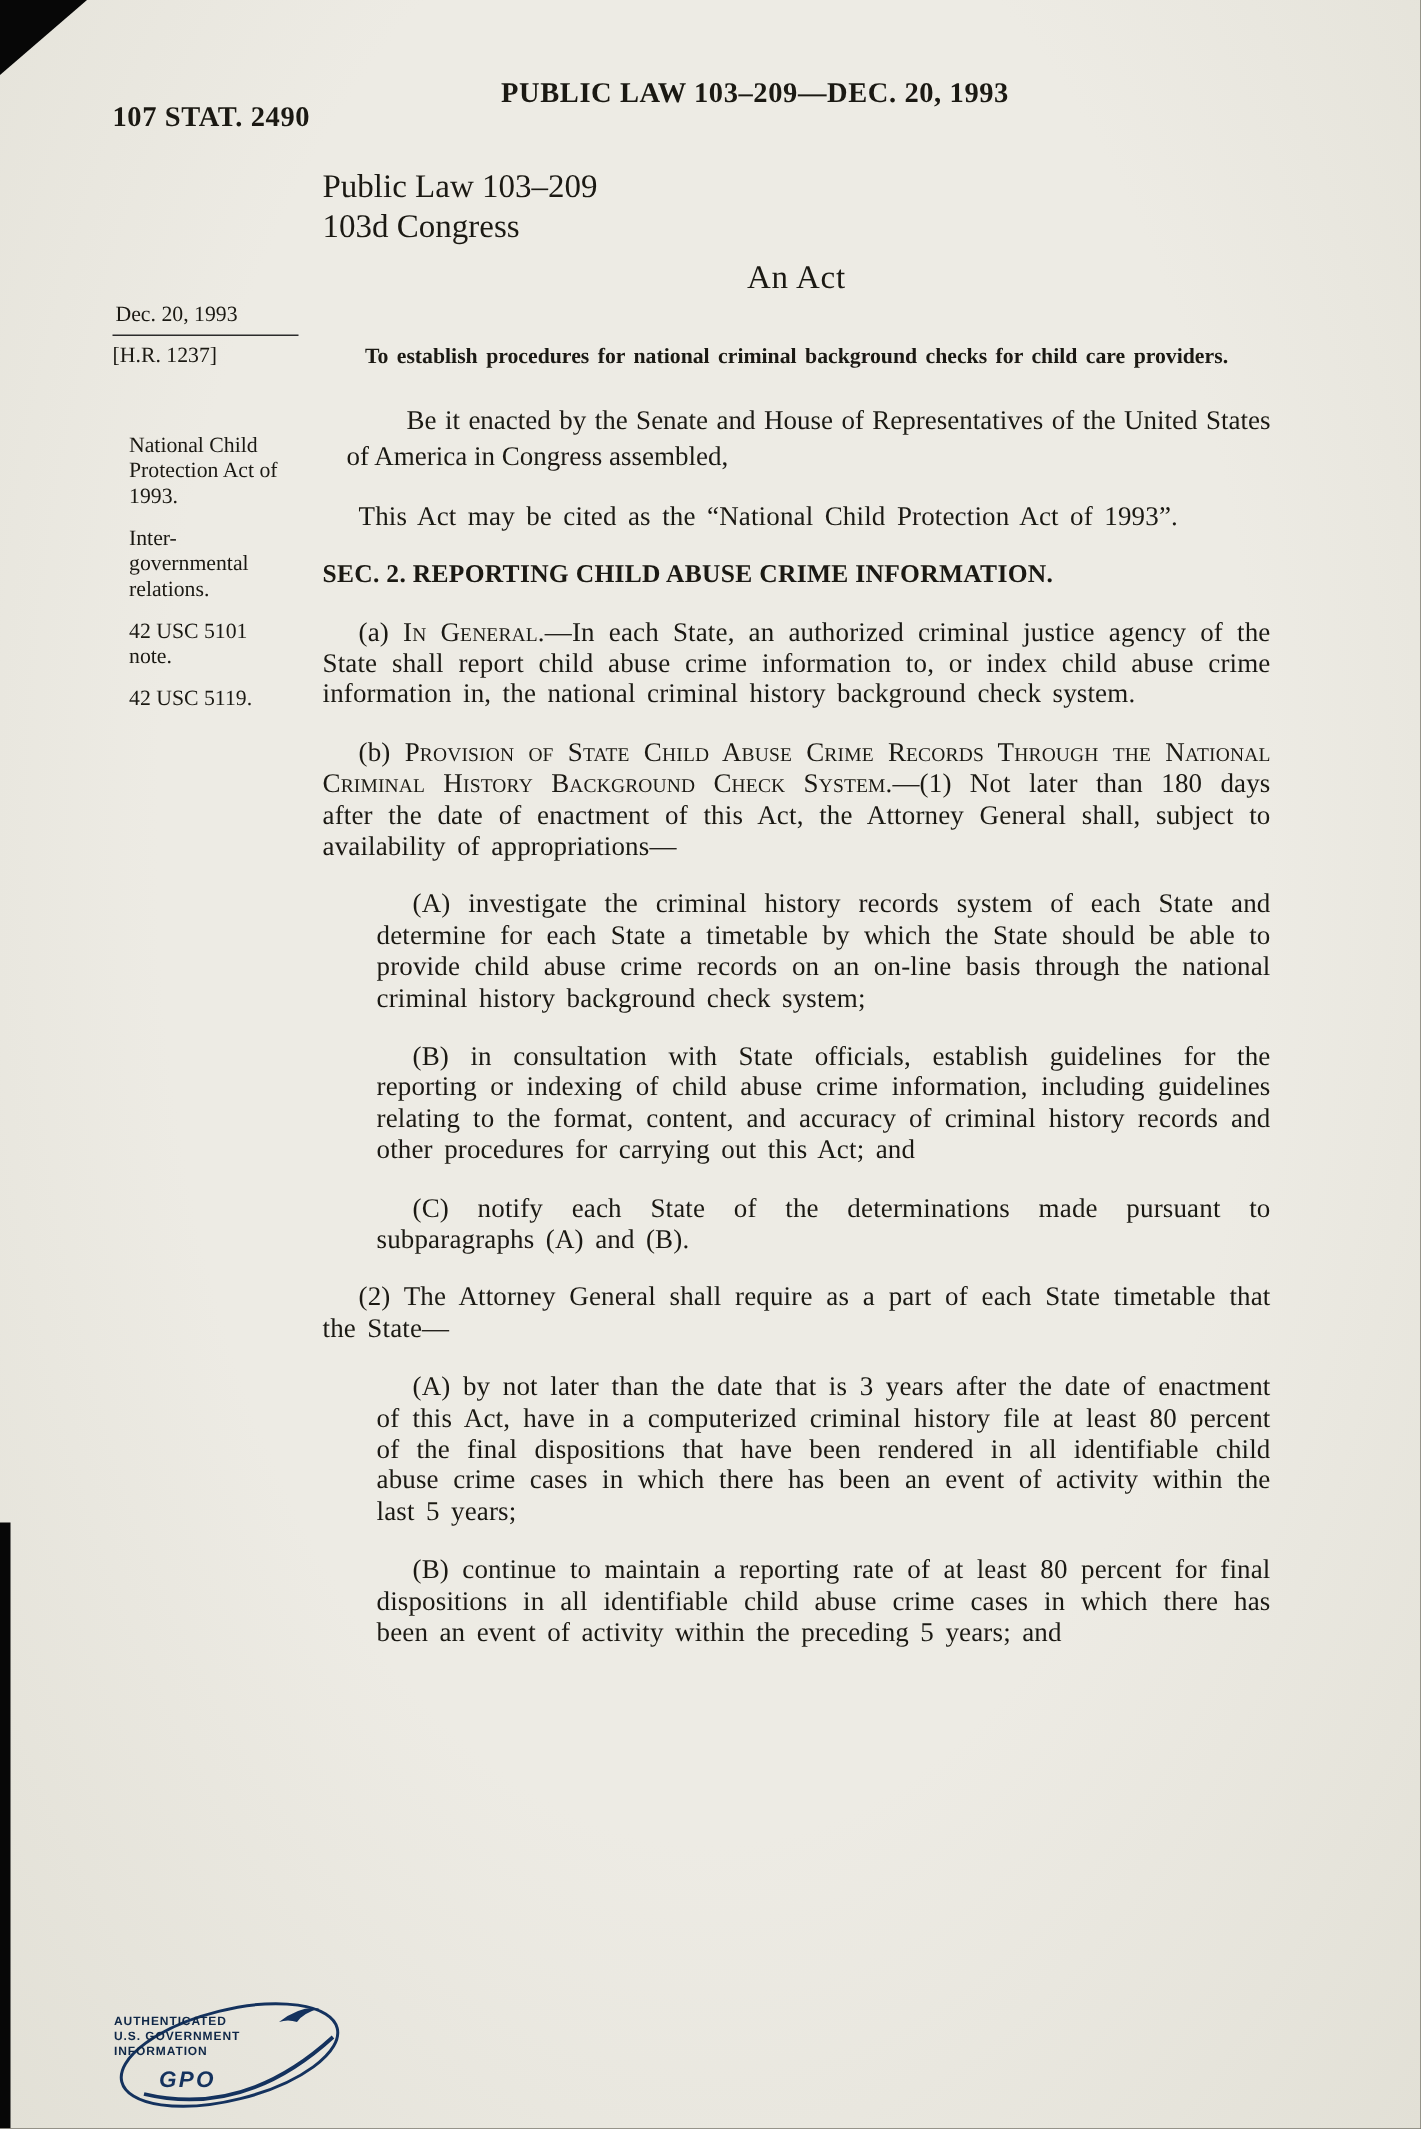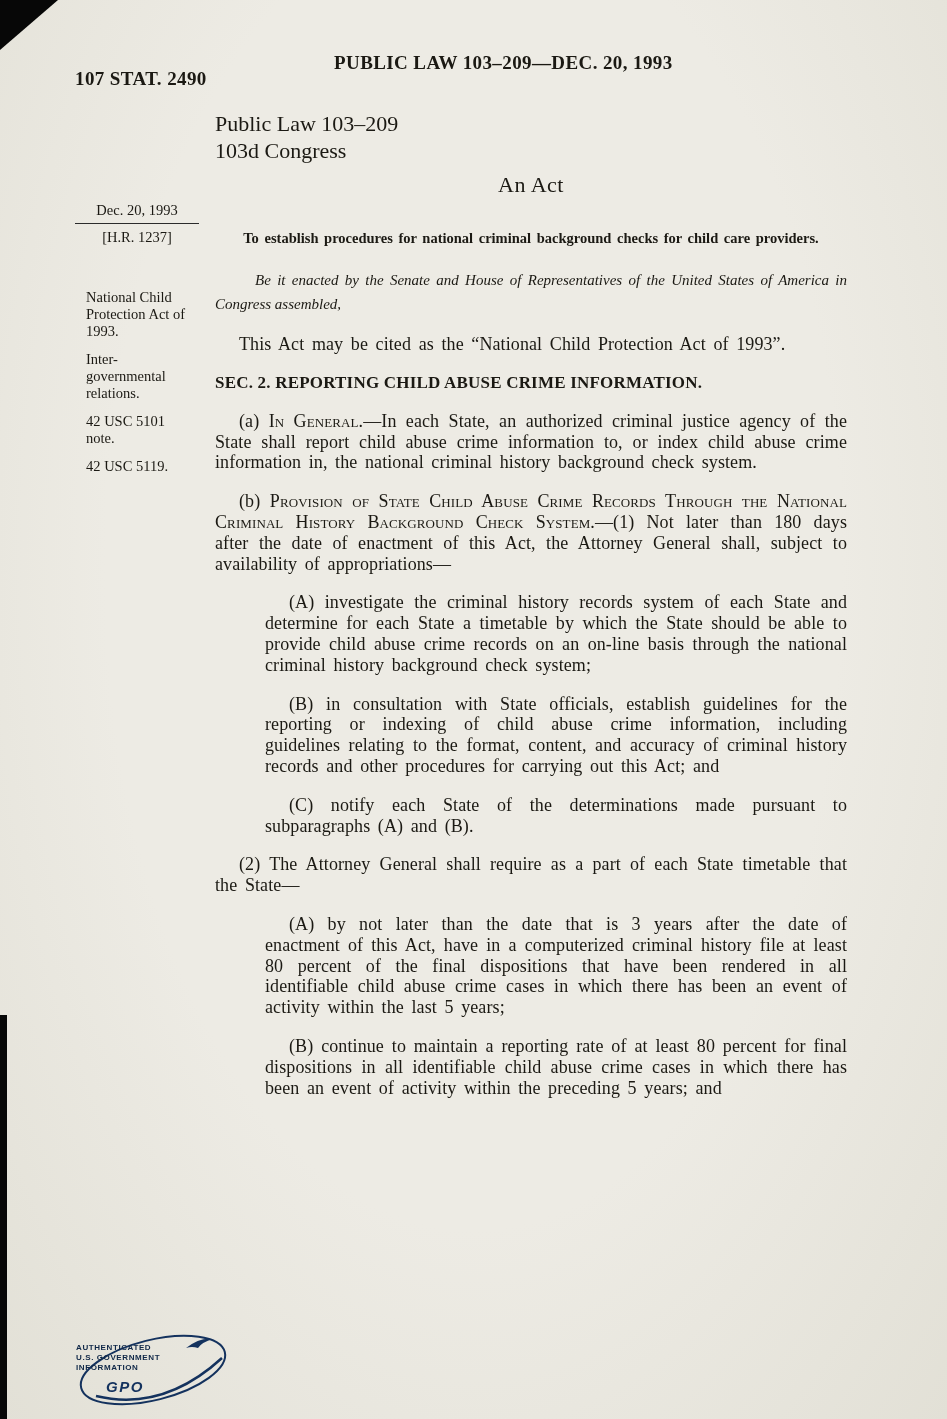--- a/index.html
+++ b/index.html
@@ -18,31 +18,31 @@
   
   .running-stat{position:absolute;left:75px;top:68px;font-size:19px;font-weight:bold;letter-spacing:.4px;}
   .running-law{position:absolute;left:334px;top:52px;font-size:19px;font-weight:bold;letter-spacing:.4px;}
 
   
   .col{position:absolute;left:215px;top:110px;width:632px;}
   .law-number,.congress{font-size:22px;line-height:27px;}
   .an-act{font-size:22px;text-align:center;margin-top:8px;letter-spacing:.5px;}
   .purpose{margin-top:31px;font-size:14.5px;font-weight:bold;line-height:19px;
     text-align:justify;text-align-last:center;word-spacing:2px;}
-  .enact{margin-top:20px;font-size:15px;font-style:italic;line-height:24px;
-    text-align:justify;text-indent:40px;}
+  .enact{margin-top:20px;font-size:18px;line-height:24px;
+    text-align:justify;text-indent:40px;margin-left:16px;}
   .sec-heading{margin:15px 0 5px;font-size:17px;font-weight:bold;letter-spacing:.2px;}
   .para{font-size:18px;line-height:20.8px;text-align:justify;text-indent:24px;
     word-spacing:3px;letter-spacing:.1px;}
-  .sub{margin-left:50px;}
+  .sub{margin-left:36px;}
   .sc{font-variant:small-caps;}
 
   
   .mn{position:absolute;left:75px;width:124px;font-size:14.5px;line-height:17px;}
-  .mn-date{top:202px;text-align:center;}
+  .mn-date{top:202px;text-align:left;}
   .mn-date .date{padding:0 2px 4px;border-bottom:1.5px solid #2b2b2b;}
   .mn-date .bill{padding-top:5px;}
   .mn-notes{top:278px;}
   .mn-notes .note{margin:11px;}
 
   
   .seal{position:absolute;left:68px;top:1332px;width:165px;height:82px;}
   .seal svg{position:absolute;left:0;top:0;}
   .seal-text{position:absolute;left:8px;top:11px;font-family:"Liberation Sans",sans-serif;
     font-weight:bold;font-size:8px;letter-spacing:.6px;line-height:10px;color:#0f2747;}

